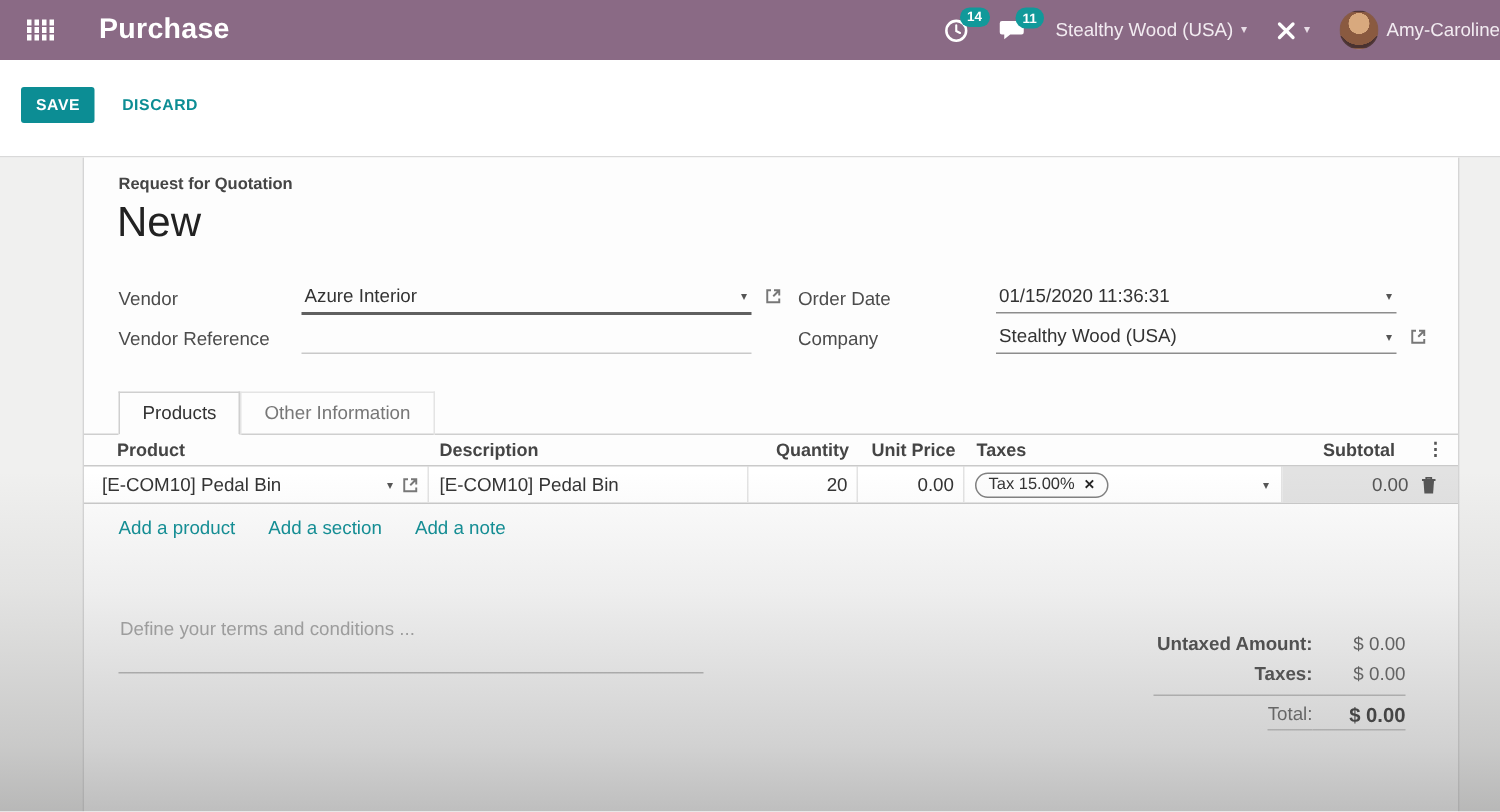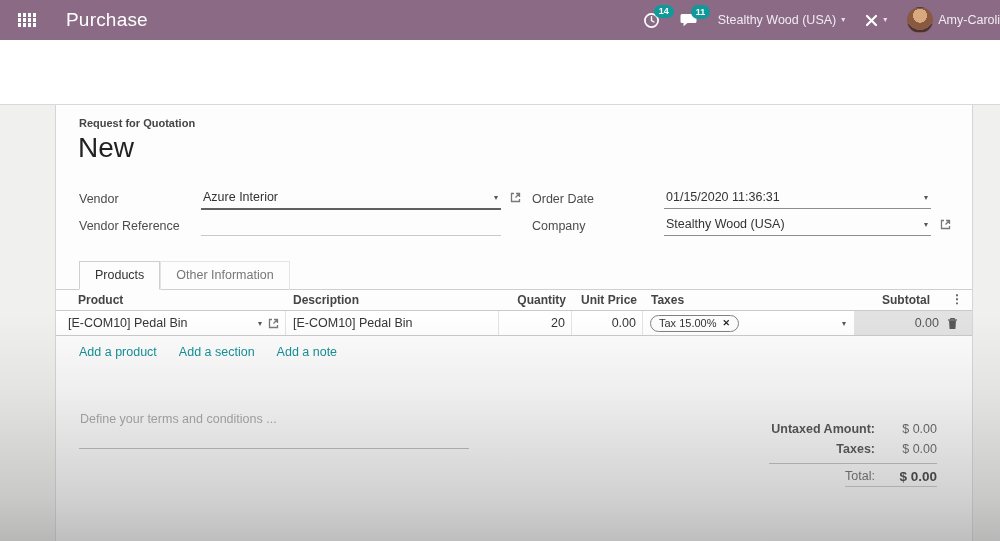--- a/index.html
+++ b/index.html
@@ -4,24 +4,24 @@
 <style>
   * { box-sizing: border-box; margin: 0; padding: 0; }
   html, body { width: 1000px; height: 541px; overflow: hidden; }
   body { font-family: "Liberation Sans", sans-serif; background: #f0f0ef; color: #444; }
 
   
   .navbar { height: 40px; background: #8a6a85; display: flex; align-items: center; color: #fff; padding: 0 0 0 10px; position: relative; }
   .apps-btn { width: 34px; height: 40px; display: flex; align-items: center; justify-content: center; cursor: pointer; }
   .apps-grid { display: grid; grid-template-columns: repeat(4, 3.4px); grid-template-rows: repeat(3, 3.4px); gap: 1.6px; }
   .apps-grid i { background: #fff; }
-  .brand { font-size: 19px; font-weight: normal; margin: 0 42px 0 22px; letter-spacing: .2px; }
+  .brand { font-size: 19px; font-weight: bold; margin: 0 42px 0 22px; letter-spacing: .2px; }
   .menu { display: flex; gap: 27px; font-size: 12.5px; color: #f2ebf1; }
   .menu > div { cursor: pointer; }
-  .nav-right { margin-left: auto; display: flex; align-items: center; gap: 20px; padding-right: 0; }
+  .nav-right { margin-left: auto; display: flex; align-items: center; gap: 20px; padding-right: 14px; }
   .icon-badge-wrap { position: relative; display: flex; align-items: center; cursor: pointer; }
   .badge { position: absolute; top: -7px; left: 11px; background: #11999a; color: #fff; font-size: 9px; font-weight: bold; padding: 1.5px 5px; border-radius: 8px; line-height: 1.2; }
   .sys-item { display: flex; align-items: center; gap: 5px; font-size: 12.5px; cursor: pointer; color: #f2ebf1; }
   .caret { font-size: 8px; color: #e8dde6; line-height: 1; }
   .avatar { width: 26px; height: 26px; border-radius: 50%; background: radial-gradient(circle at 50% 32%, #d8a97e 0 34%, #8a5a40 35% 70%, #4a3230 71% 100%); border: 1px solid #75597122; }
   .user-name { font-size: 12.5px; white-space: nowrap; margin-right: -14px; }
 
   
   .control-panel { height: 65px; background: #fff; border-bottom: 1px solid #d9d9d9; padding: 9px 0 0 14px; }
   .breadcrumb { font-size: 14.5px; }
@@ -152,20 +152,24 @@
       <span class="caret">▾</span>
     </div>
     <div class="sys-item">
       <span class="avatar"></span>
       <span class="user-name">Amy-Caroline</span>
     </div>
   </div>
 </div>
 
 <div class="control-panel">
+  <div class="cp-buttons">
+    <button class="btn-save">SAVE</button>
+    <button class="btn-discard">DISCARD</button>
+  </div>
 </div>
 
 <div class="content">
   <div class="sheet">
 
     <div class="doc-type">Request for Quotation</div>
     <div class="doc-title">New</div>
 
     <div class="fields">
 

